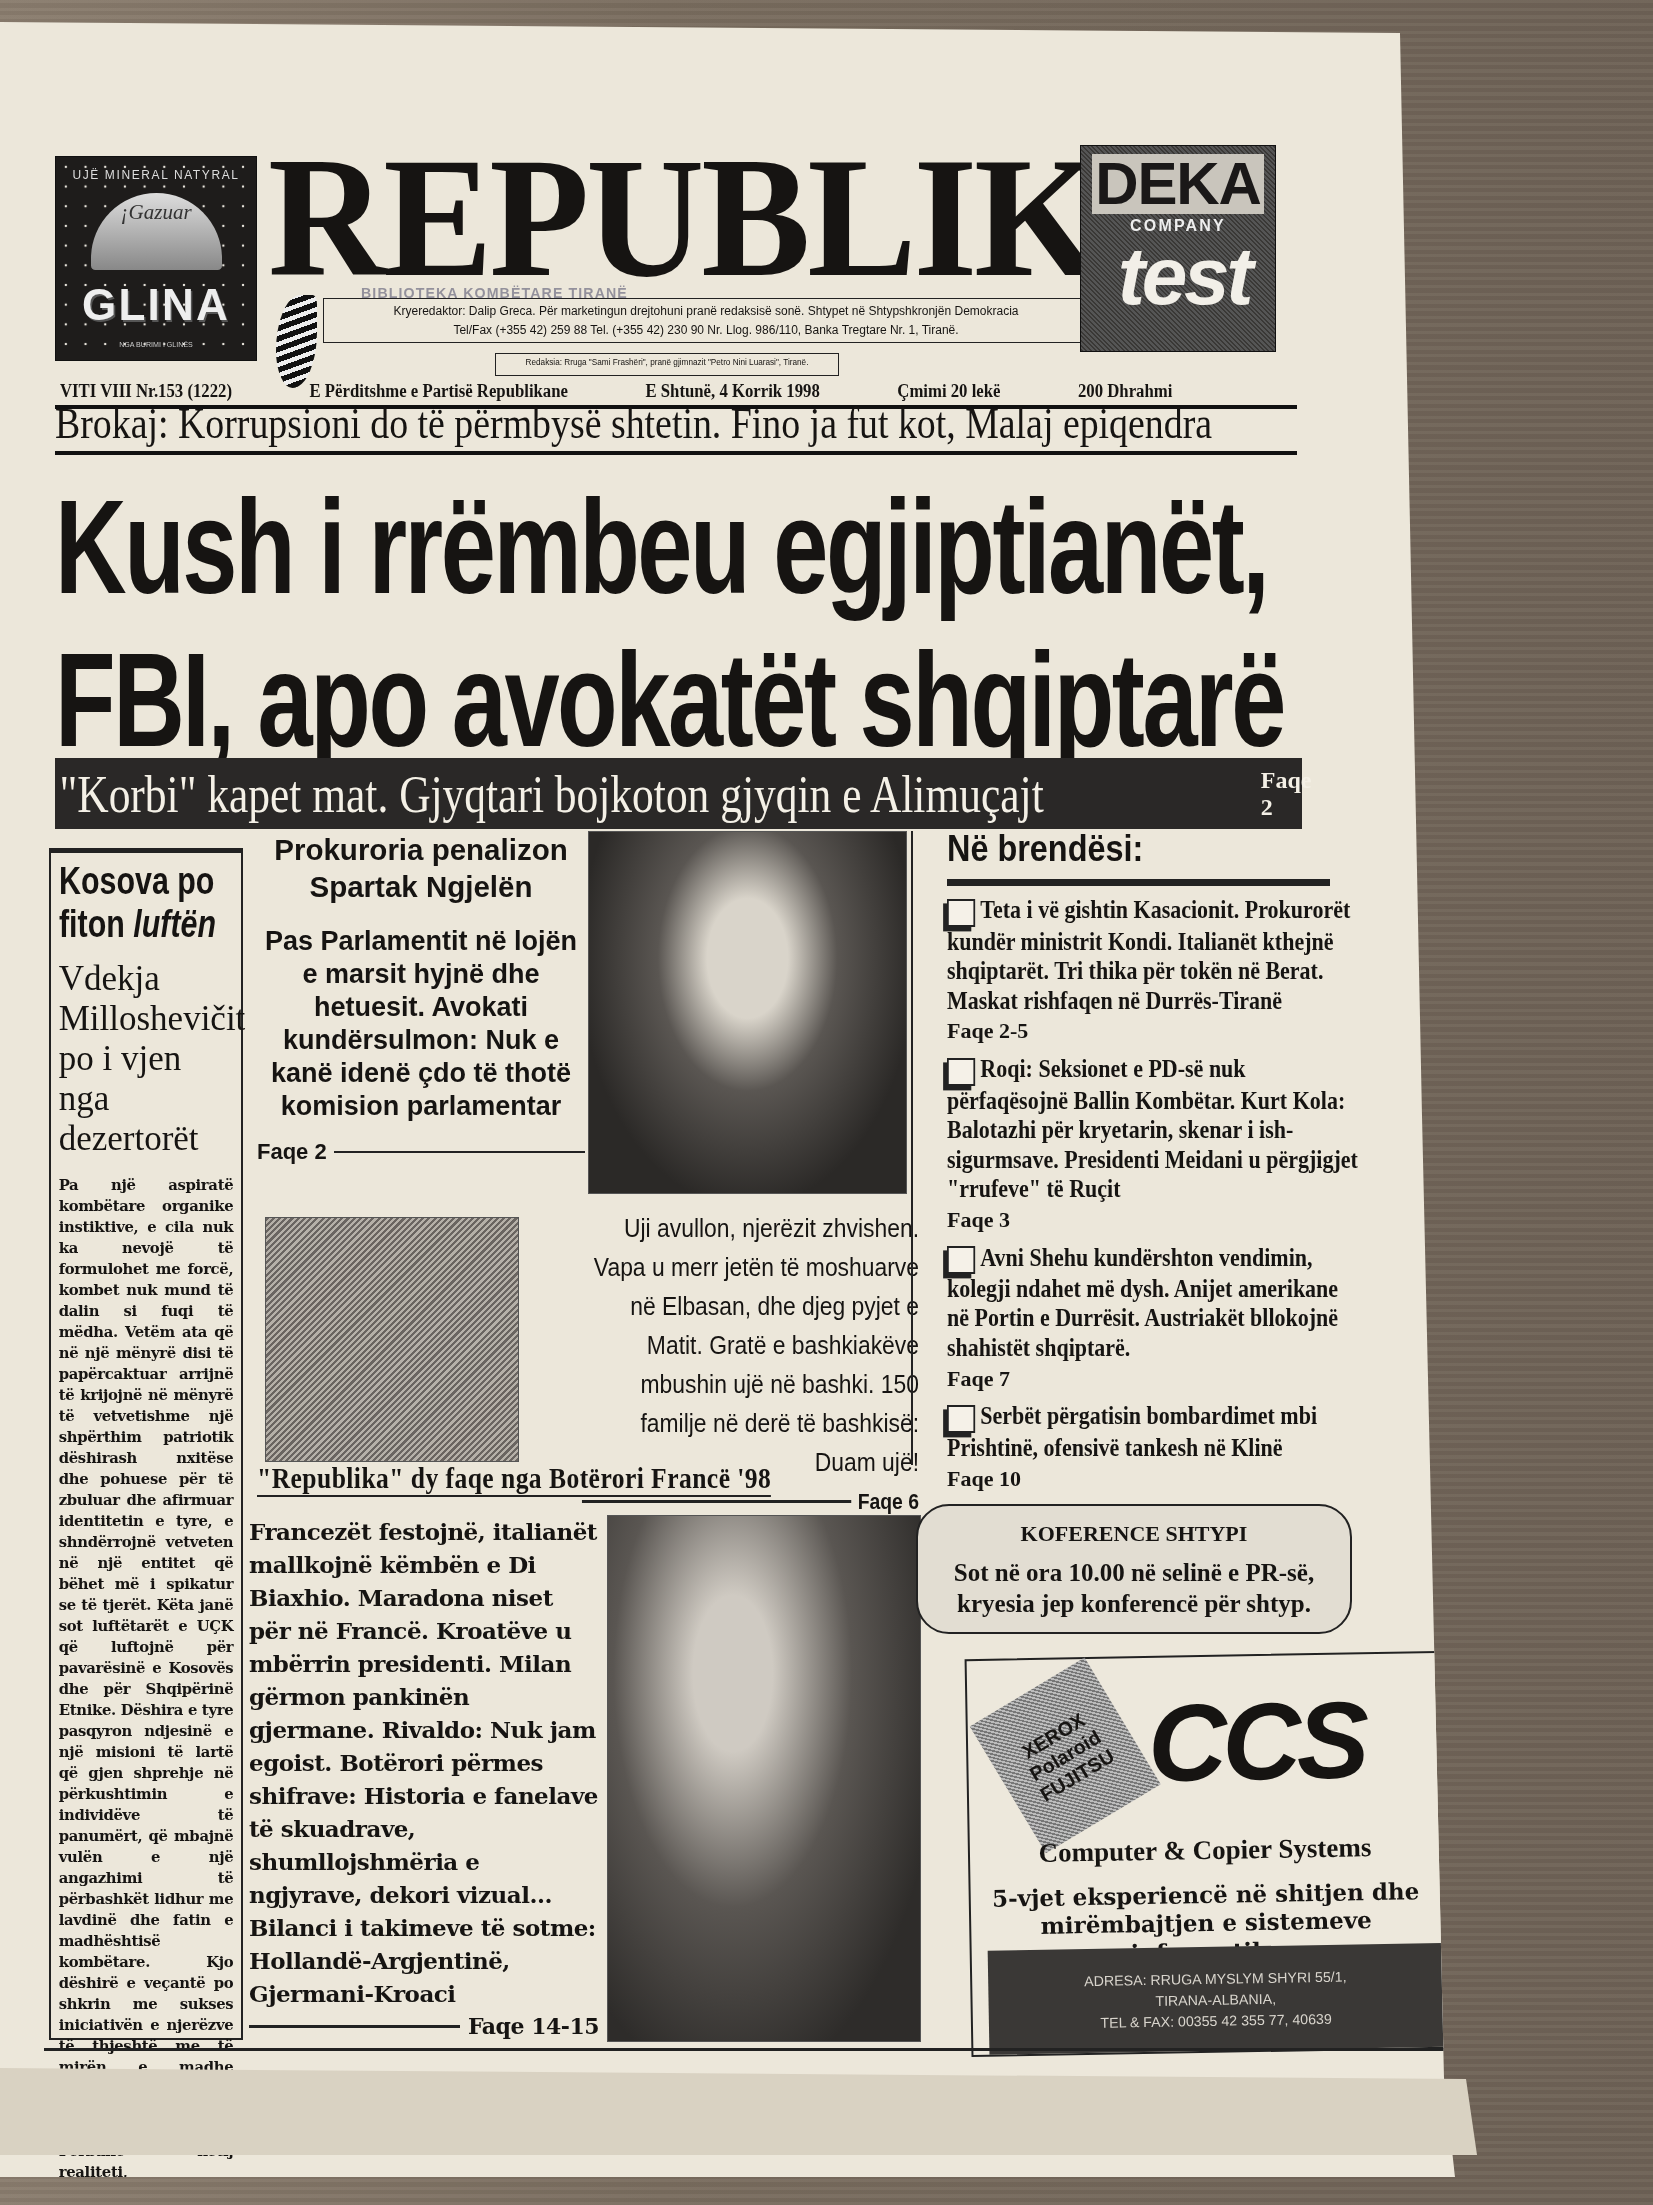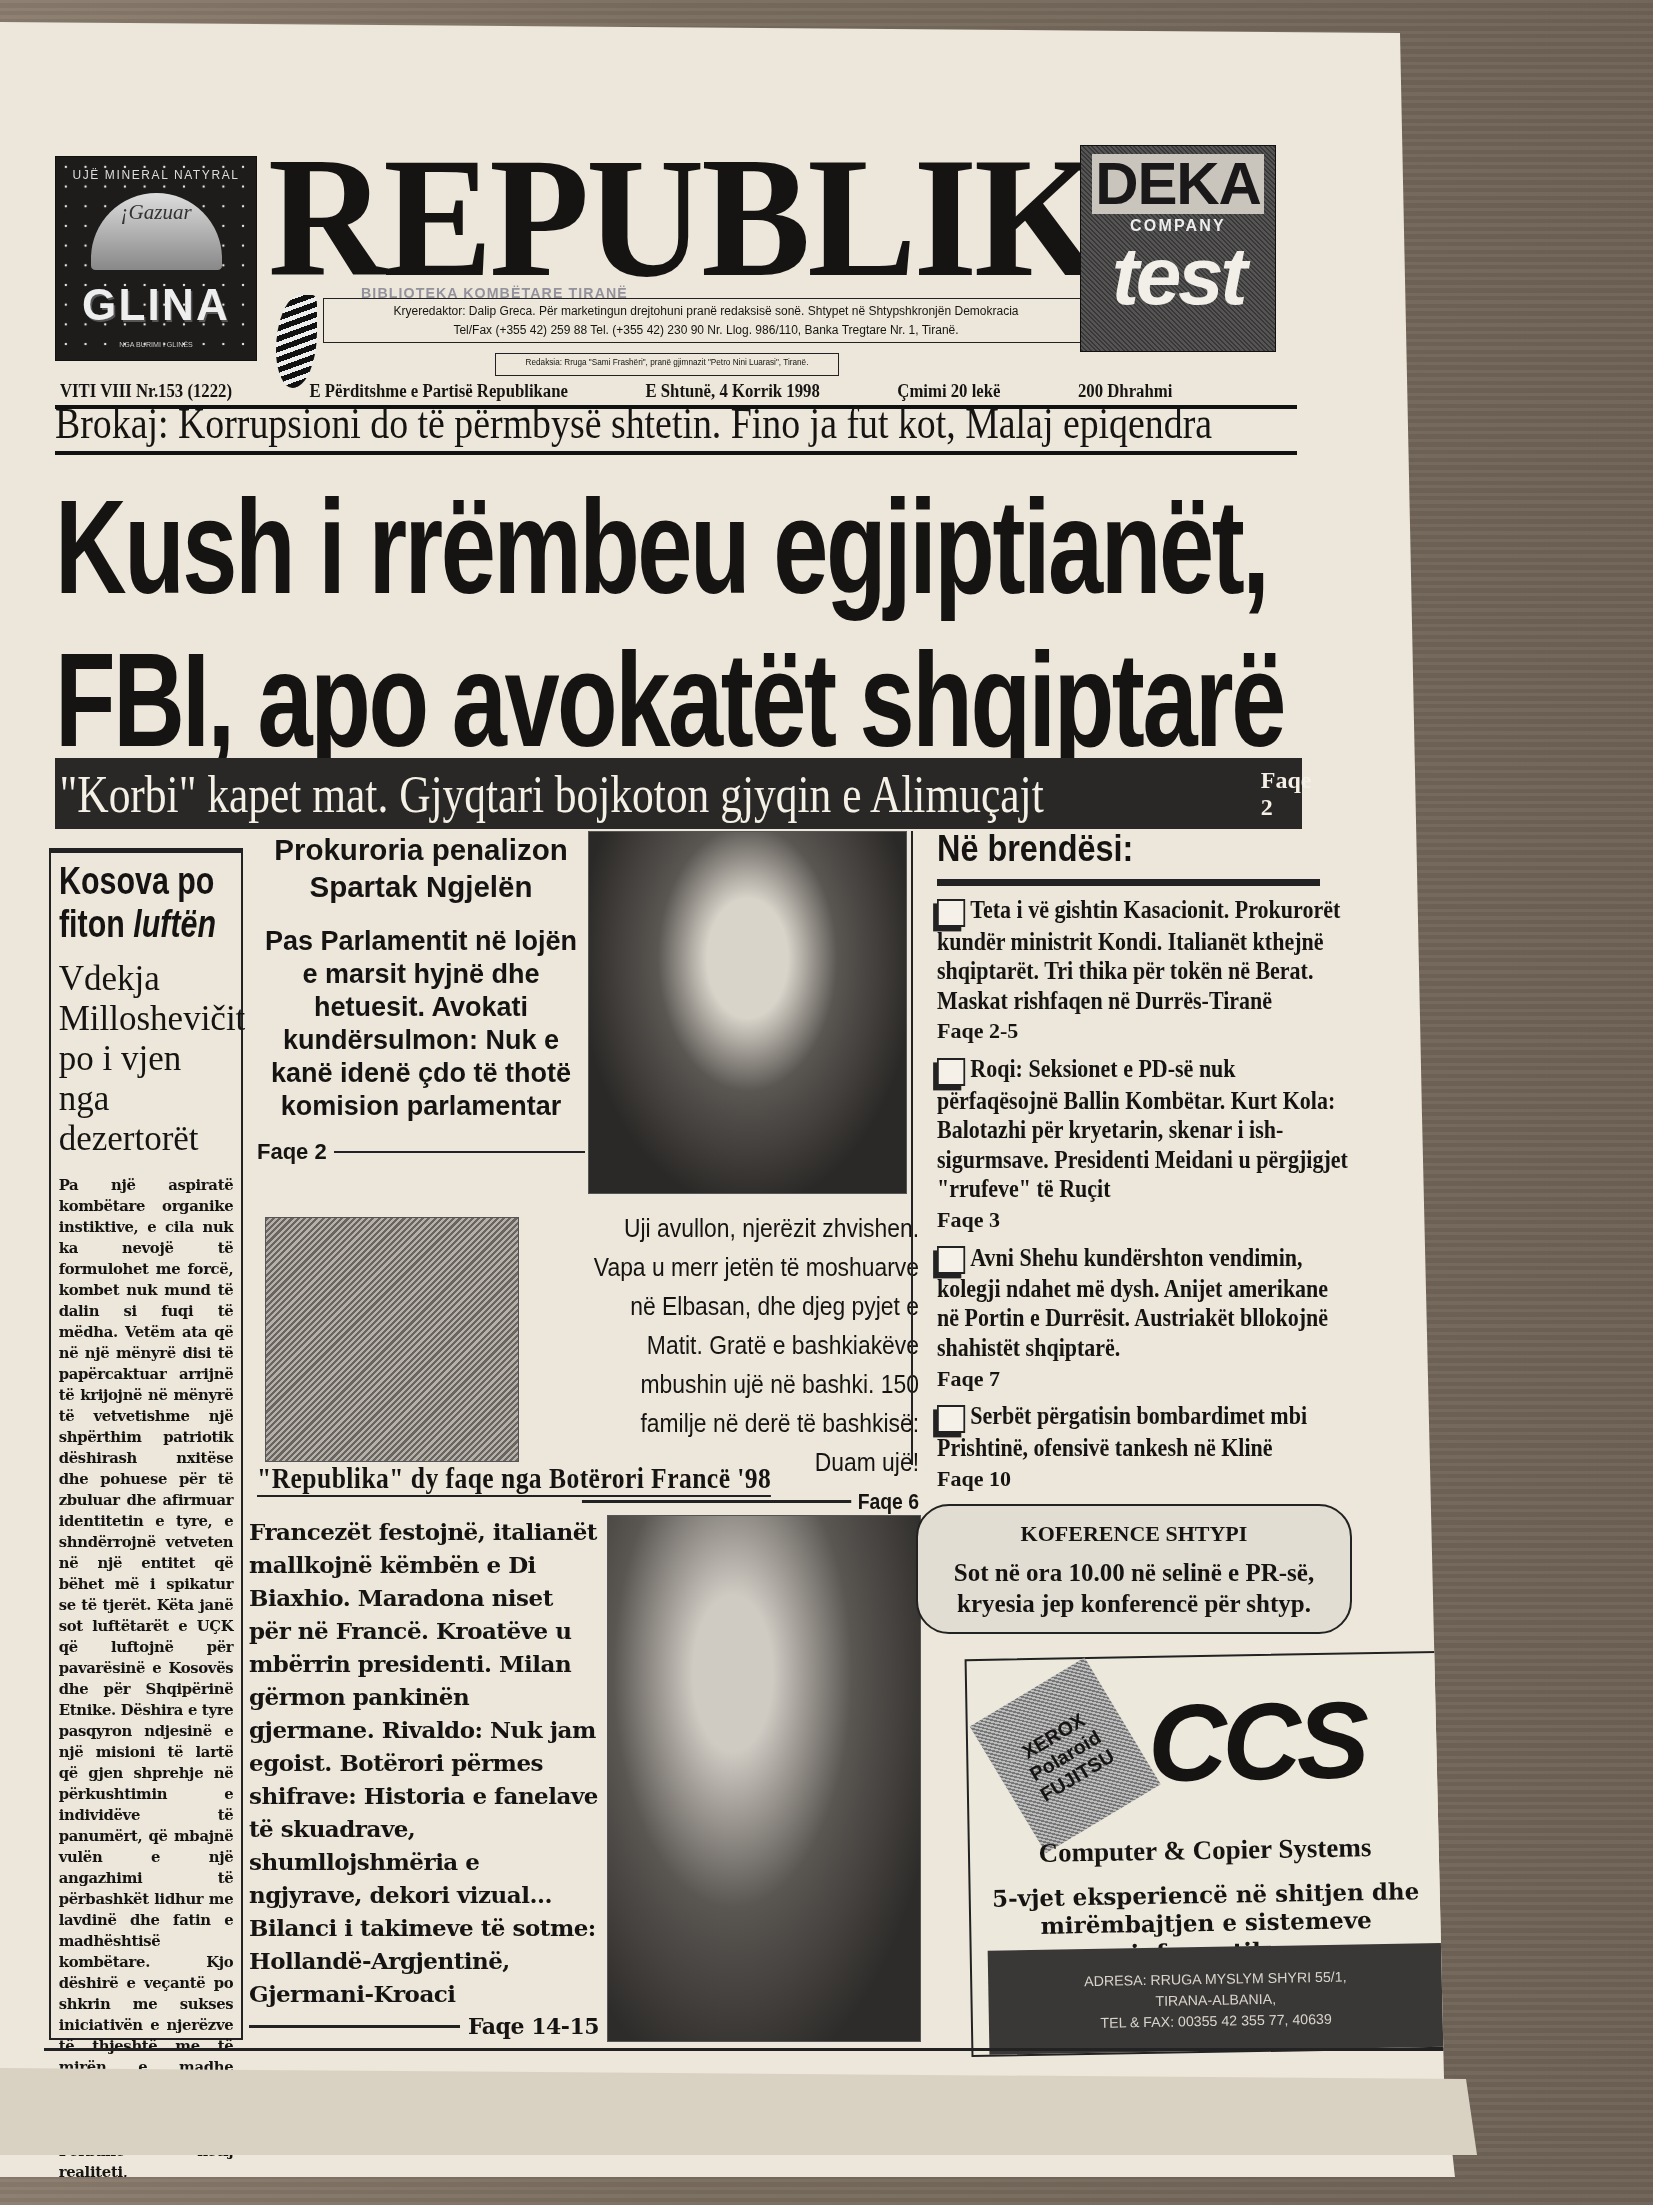--- a/index.html
+++ b/index.html
@@ -30,21 +30,21 @@
     background:repeating-linear-gradient(160deg,#111 0 5.5px,#eee 5.5px 9.8px);border-radius:60% 10% 60% 40%;}
   .imprint{left:323px;top:276px;width:766px;height:45px;border:1.6px solid #222;font-family:"Liberation Sans",sans-serif;
     font-size:12px;text-align:center;line-height:18.6px;padding-top:3.3px;box-sizing:border-box;}
   .redaksia{left:495px;top:331px;width:342px;height:21px;border:1.6px solid #222;font-family:"Liberation Sans",sans-serif;
     font-size:8.2px;line-height:18.6px;text-align:center;}
   .stamp{left:361px;top:263px;font-family:"Liberation Sans",sans-serif;font-size:14.2px;color:rgba(40,40,80,.45);font-weight:bold;letter-spacing:1.1px;text-align:right;}
   .logo-right{left:1080px;top:123px;width:194px;height:205px;border:1.6px solid #111;
     background:repeating-linear-gradient(45deg,#3a3836 0 1.6px,#555 1.6px 3.3px);display:flex;flex-direction:column;align-items:center;}
   .logo-right .deka{font-family:"Liberation Sans",sans-serif;font-weight:bold;font-size:60px;color:#1a1818;background:#c9c5bc;line-height:1;padding:0 3.3px;margin-top:7.7px;letter-spacing:-1.1px;}
   .logo-right .company{font-family:"Liberation Sans",sans-serif;font-weight:bold;font-size:16px;color:#eee;letter-spacing:2.2px;margin-top:3.3px;text-align:center;}
-  .logo-right .test{font-family:"Liberation Sans",sans-serif;font-weight:bold;font-size:82px;color:#f2efe8;line-height:1;letter-spacing:-3.3px;font-style:italic;}
+  .logo-right .test{font-family:"Liberation Sans",sans-serif;font-weight:bold;font-size:82px;color:#f2efe8;line-height:1;letter-spacing:-3.3px;font-style:italic;padding-left:12px;}
   .info-row{left:60px;top:358px;width:1236px;display:flex;justify-content:space-between;font-weight:bold;font-size:18.6px;transform:scaleX(.9);transform-origin:left;}
   .rule-thick{height:4.4px;background:#111;}
   .kicker{left:55px;top:380px;font-size:44px;line-height:1;transform:scaleX(.86);transform-origin:left;white-space:nowrap;}
   .headline{left:55px;top:448px;width:1269px;font-family:"Liberation Sans",sans-serif;font-weight:bold;font-size:134px;
     line-height:153px;letter-spacing:-3.3px;transform:scaleX(.74);transform-origin:left;white-space:nowrap;}
   .band{left:55px;top:736px;width:1247px;height:71px;background:#2a2827;color:#f4f0e6;display:flex;align-items:center;}
   .band .t{font-size:53px;padding-left:5.5px;transform:scaleX(.82);transform-origin:left;white-space:nowrap;}
   .band .p{margin-left:auto;margin-right:11px;font-weight:bold;font-size:24px;}
   
   .col-left{left:49px;top:826px;width:194px;height:1192px;border:2.7px solid #222;border-top:5.5px solid #222;box-sizing:border-box;padding:6.6px 7.7px;}
@@ -61,21 +61,21 @@
   .faqe-line{display:flex;align-items:center;gap:7.7px;}
   .faqe-line .ln{flex:1;height:2.7px;background:#222;}
   .photo{background:repeating-linear-gradient(45deg,#8b8682 0 1.6px,#c9c4bb 1.6px 3.3px);border:1.1px solid #555;}
   .photo1{left:588px;top:809px;width:317px;height:361px;background:radial-gradient(ellipse at 50% 35%,#d9d4ca 0 18%,#5a5652 40%,#2b2927 75%);}
   .photo2{left:265px;top:1195px;width:252px;height:243px;background:repeating-linear-gradient(135deg,#6a6561 0 2.2px,#b5b0a8 2.2px 4.4px);}
   .photo3{left:607px;top:1493px;width:312px;height:525px;background:radial-gradient(ellipse at 40% 30%,#cfcac2 0 15%,#5a5652 45%,#2e2c2a 80%);}
   .uji{left:536px;top:1187px;width:383px;font-family:"Liberation Sans",sans-serif;font-size:26px;line-height:39px;text-align:right;transform:scaleX(.88);transform-origin:right;}
   .boter-head{left:257px;top:1441px;font-weight:bold;font-size:28.4px;letter-spacing:0.5px;border-bottom:2.2px solid #222;white-space:nowrap;transform:scaleX(.9);transform-origin:left;}
   .boter-body{left:249px;top:1493px;width:350px;font-weight:bold;font-size:23px;line-height:33px;font-family:"DejaVu Serif",serif;letter-spacing:-0.5px;}
   
-  .col-right{left:911px;top:809px;width:470px;height:634px;border-left:2.7px solid #222;padding-left:24px;box-sizing:border-box;}
+  .col-right{left:911px;top:809px;width:470px;height:634px;border-left:2.7px solid #222;padding-left:34px;box-sizing:border-box;}
   .brend{font-family:"Liberation Sans",sans-serif;font-weight:bold;font-size:36px;line-height:1;transform:scaleX(.9);transform-origin:left;}
   .brend-rule{height:6.6px;background:#222;margin:12px 0 9.8px;width:383px;}
   .item{font-weight:bold;font-size:25px;line-height:29.5px;transform:scaleX(.88);transform-origin:left;width:470px;}
   .box{display:inline-block;width:28.4px;height:24px;border:2.2px solid #222;margin-right:5.5px;vertical-align:middle;box-shadow:-4.4px 4.4px 0 #222;background:#f5f1e8;}
   .item-foot{display:flex;align-items:flex-start;margin:3.3px 0 9.8px;width:394px;flex-direction:column;}
   .item-foot .ln{flex:1;height:2.7px;background:#222;margin-right:16.4px;}
   .konf{left:916px;top:1482px;width:432px;height:126px;border:2.2px solid #222;border-radius:33px;background:#e2ddd2;
     text-align:center;font-weight:bold;}
   .konf .t{font-size:22px;margin-top:15.3px;}
   .konf .b{font-size:25px;line-height:31px;margin-top:9.8px;}

